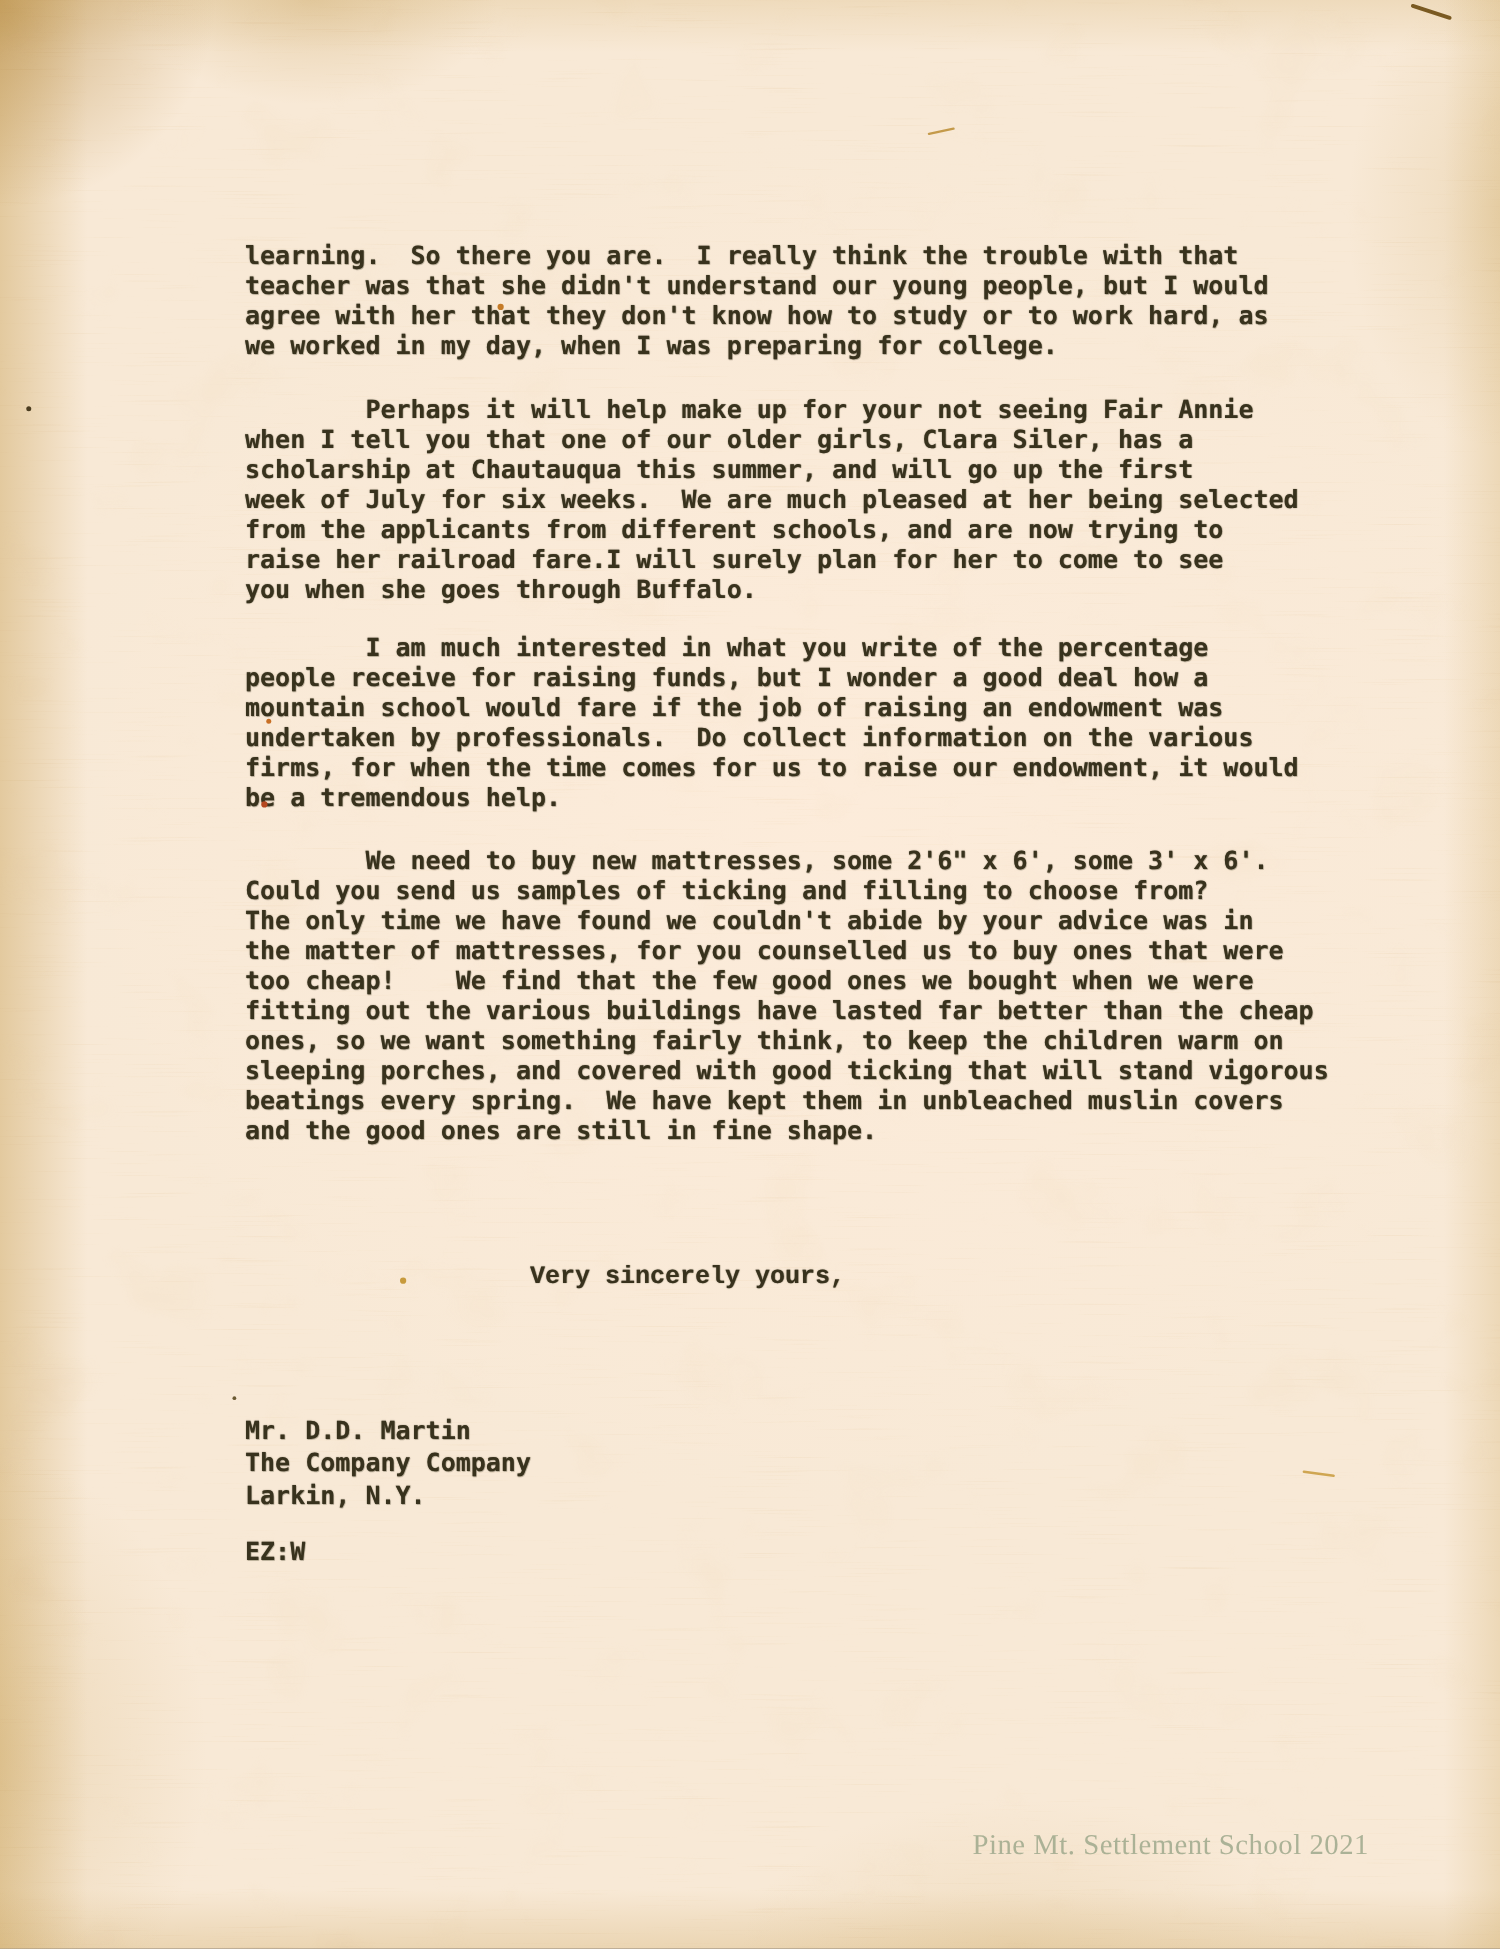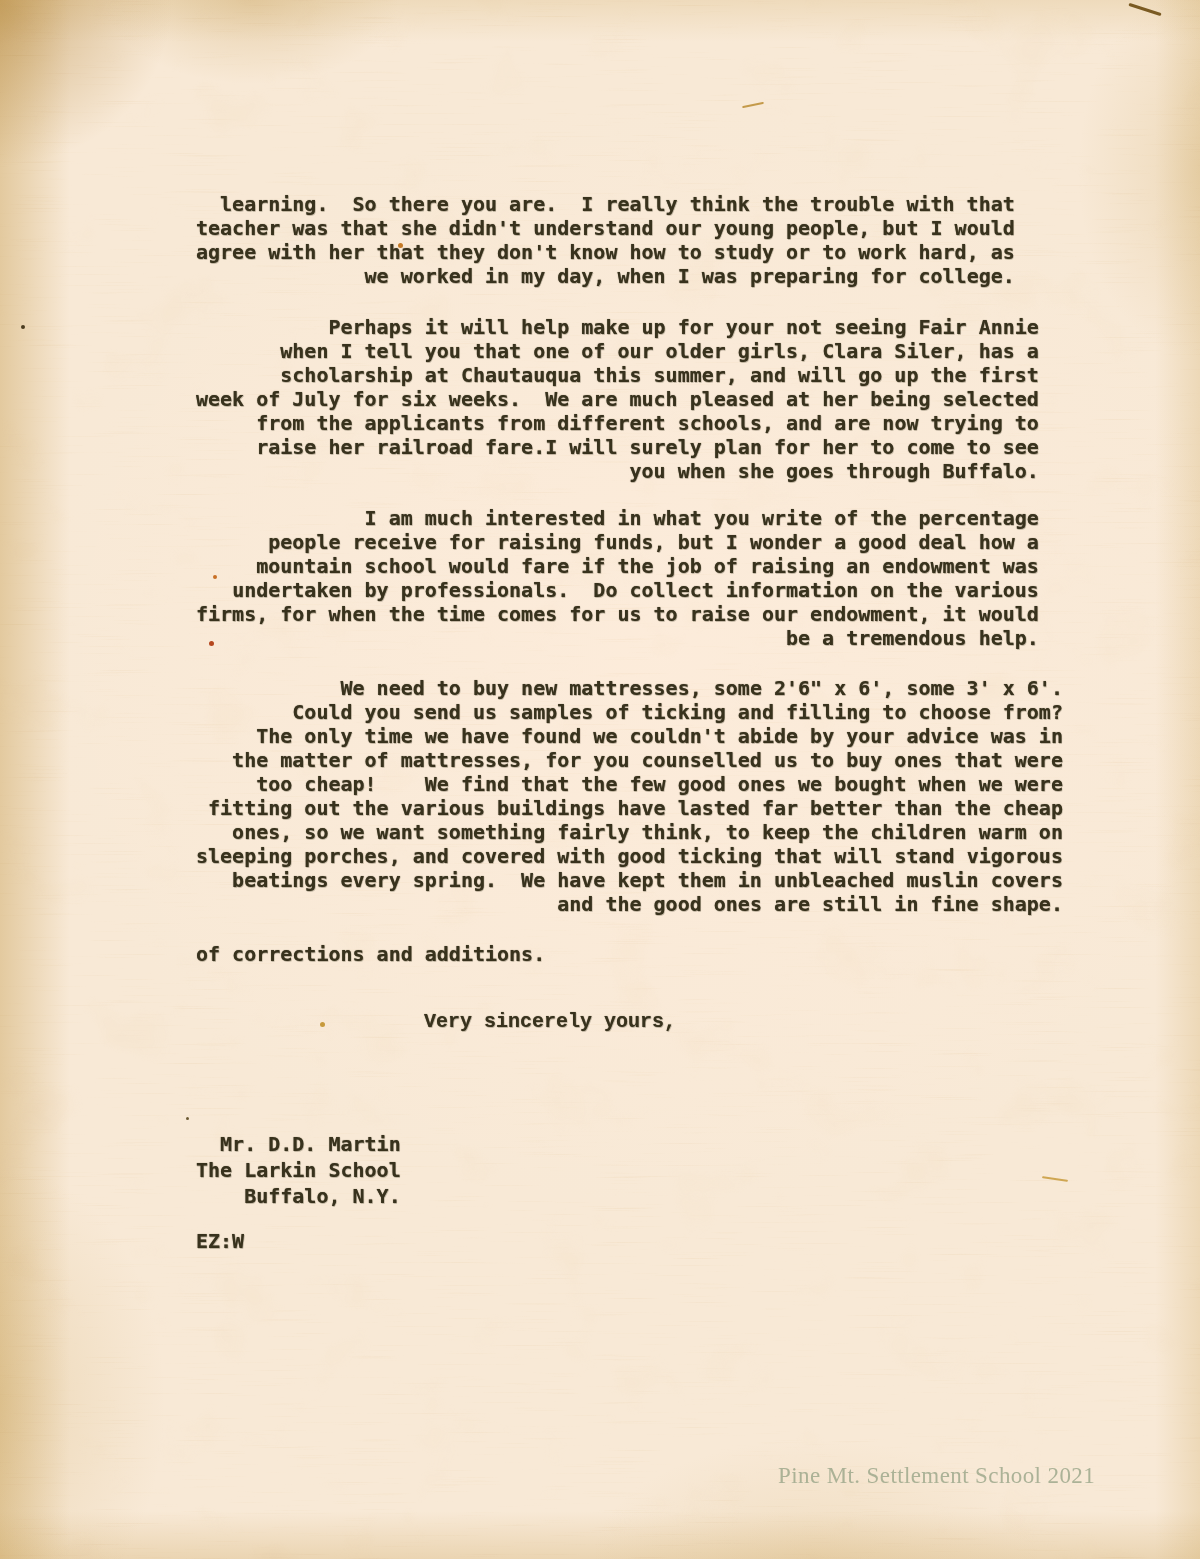--- a/index.html
+++ b/index.html
@@ -35,21 +35,21 @@
   .text-block {
     position: absolute;
     left: 196px;
     font-size: 20px;
     line-height: 24px;
     font-weight: 700;
     color: #38321d;
     white-space: pre;
     text-shadow: 0 0 1px rgba(56,50,29,0.65), 0.6px 0.6px 0 rgba(56,50,29,0.22);
   }
-  .text-line { height: 24px; text-align: right; }
+  .text-line { height: 24px; }
   .lh26 .text-line { height: 26px; }
   .lh26 { line-height: 26px; }
   .watermark {
     position: absolute;
     left: 778px;
     top: 1463px;
     font-family: Liberation Serif, serif;
     font-size: 23px;
     font-weight: 400;
     letter-spacing: 0.4px;
@@ -81,23 +81,23 @@
     </filter>
     <rect width="1200" height="1559" filter="url(#mottle)"></rect>
     <rect width="1200" height="1559" filter="url(#fibers)"></rect>
   </svg>
 
   <div id="text-blocks">
       <div class="text-block" style="top: 192px;"><div class="text-line">learning.  So there you are.  I really think the trouble with that</div><div class="text-line">teacher was that she didn't understand our young people, but I would</div><div class="text-line">agree with her that they don't know how to study or to work hard, as</div><div class="text-line">we worked in my day, when I was preparing for college.</div></div>
       <div class="text-block" style="top: 315px;"><div class="text-line">        Perhaps it will help make up for your not seeing Fair Annie</div><div class="text-line">when I tell you that one of our older girls, Clara Siler, has a</div><div class="text-line">scholarship at Chautauqua this summer, and will go up the first</div><div class="text-line">week of July for six weeks.  We are much pleased at her being selected</div><div class="text-line">from the applicants from different schools, and are now trying to</div><div class="text-line">raise her railroad fare.I will surely plan for her to come to see</div><div class="text-line">you when she goes through Buffalo.</div></div>
       <div class="text-block" style="top: 506px;"><div class="text-line">        I am much interested in what you write of the percentage</div><div class="text-line">people receive for raising funds, but I wonder a good deal how a</div><div class="text-line">mountain school would fare if the job of raising an endowment was</div><div class="text-line">undertaken by professionals.  Do collect information on the various</div><div class="text-line">firms, for when the time comes for us to raise our endowment, it would</div><div class="text-line">be a tremendous help.</div></div>
       <div class="text-block" style="top: 676px;"><div class="text-line">        We need to buy new mattresses, some 2'6" x 6', some 3' x 6'.</div><div class="text-line">Could you send us samples of ticking and filling to choose from?</div><div class="text-line">The only time we have found we couldn't abide by your advice was in</div><div class="text-line">the matter of mattresses, for you counselled us to buy ones that were</div><div class="text-line">too cheap!    We find that the few good ones we bought when we were</div><div class="text-line">fitting out the various buildings have lasted far better than the cheap</div><div class="text-line">ones, so we want something fairly think, to keep the children warm on</div><div class="text-line">sleeping porches, and covered with good ticking that will stand vigorous</div><div class="text-line">beatings every spring.  We have kept them in unbleached muslin covers</div><div class="text-line">and the good ones are still in fine shape.</div></div>
-      <div class="text-block" style="top: 942px;"><div class="text-line">of corrections and additions.</div></div>
+      <div class="text-block" style="top: 942px;"></div>
       <div class="text-block" style="top: 1010px; font-family: Liberation Mono, monospace;"><div class="text-line">                   Very sincerely yours,</div></div>
-      <div class="text-block lh26" style="top: 1131px;"><div class="text-line">Mr. D.D. Martin</div><div class="text-line">The Larkin School</div><div class="text-line">Buffalo, N.Y.</div></div>
+      <div class="text-block lh26" style="top: 1131px;"><div class="text-line">Mr. D.D. Martin</div><div class="text-line">The Company Company</div><div class="text-line">Larkin, N.Y.</div></div>
       <div class="text-block" style="top: 1229px;"><div class="text-line">EZ:W</div></div>
     </div>
 
   <div class="watermark">Pine Mt. Settlement School 2021</div>
 
   <span class="speck" style="left:398px;top:243px;width:5px;height:5px;background:#c57b28;"></span>
   <span class="speck" style="left:213px;top:575px;width:4px;height:4px;background:#c86f25;"></span>
   <span class="speck" style="left:209px;top:641px;width:5px;height:5px;background:#b5471f;"></span>
   <span class="speck" style="left:320px;top:1022px;width:5px;height:5px;background:#c79a3c;"></span>
   <span class="speck" style="left:21px;top:325px;width:4px;height:4px;background:#4a3c20;"></span>

